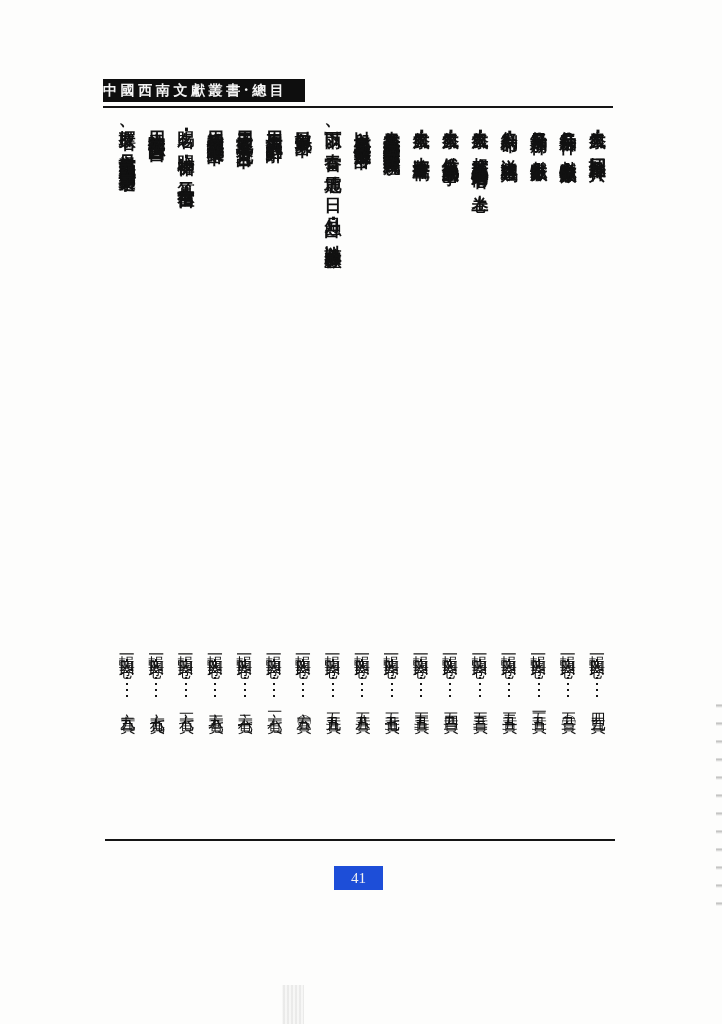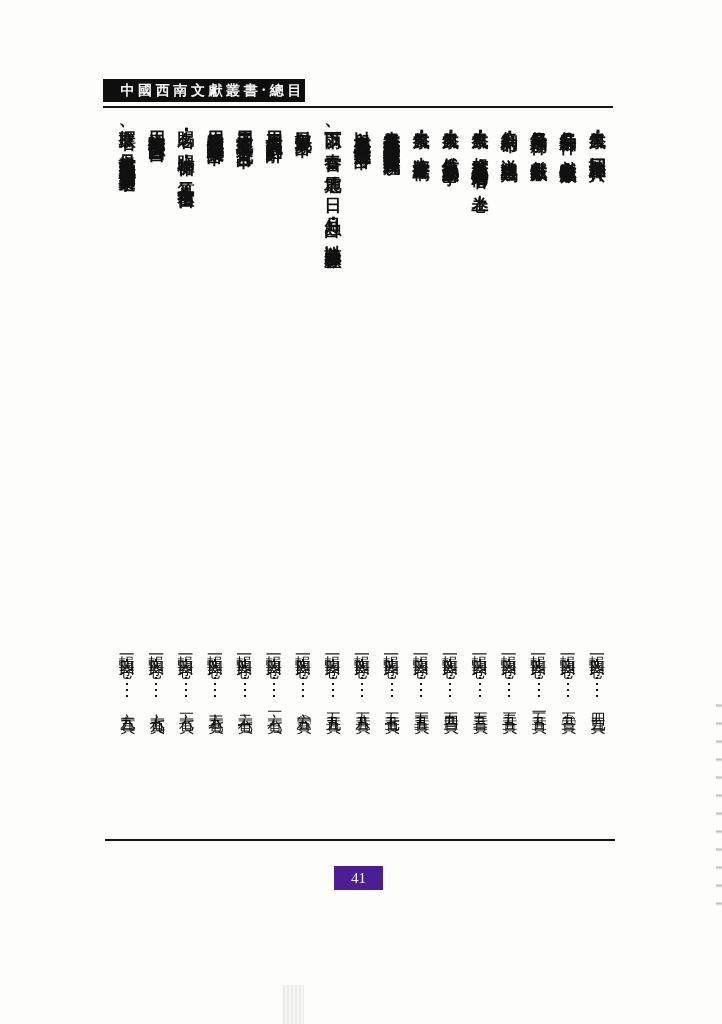--- a/index.html
+++ b/index.html
@@ -21,21 +21,21 @@
       top: 79px;
       width: 202px;
       height: 23px;
       background: #0e0e0e;
       color: #f4f4f4;
       font-family: "DejaVu Serif", serif;
       font-size: 14px;
       font-weight: 700;
       letter-spacing: 3.6px;
       line-height: 23px;
-      text-align: right;
+      text-align: left;
       white-space: nowrap;
     }
     .rule {
       position: absolute;
       height: 2px;
       background: #151515;
     }
     .rule-top { left: 103px; top: 106px; width: 510px; }
     .rule-bottom { left: 105px; top: 839px; width: 510px; }
 
@@ -106,21 +106,21 @@
       font-size: 15px;
       letter-spacing: 2.5px;
     }
 
     .page-number {
       position: absolute;
       left: 334px;
       top: 866px;
       width: 49px;
       height: 24px;
-      background: #4c1d95;
+      background: #1d4ed8;
       color: #f2f2f2;
       font-family: "Liberation Serif", serif;
       font-size: 15px;
       line-height: 24px;
       text-align: center;
     }
 
     .scan-artifact-edge {
       position: absolute;
       right: 0;

